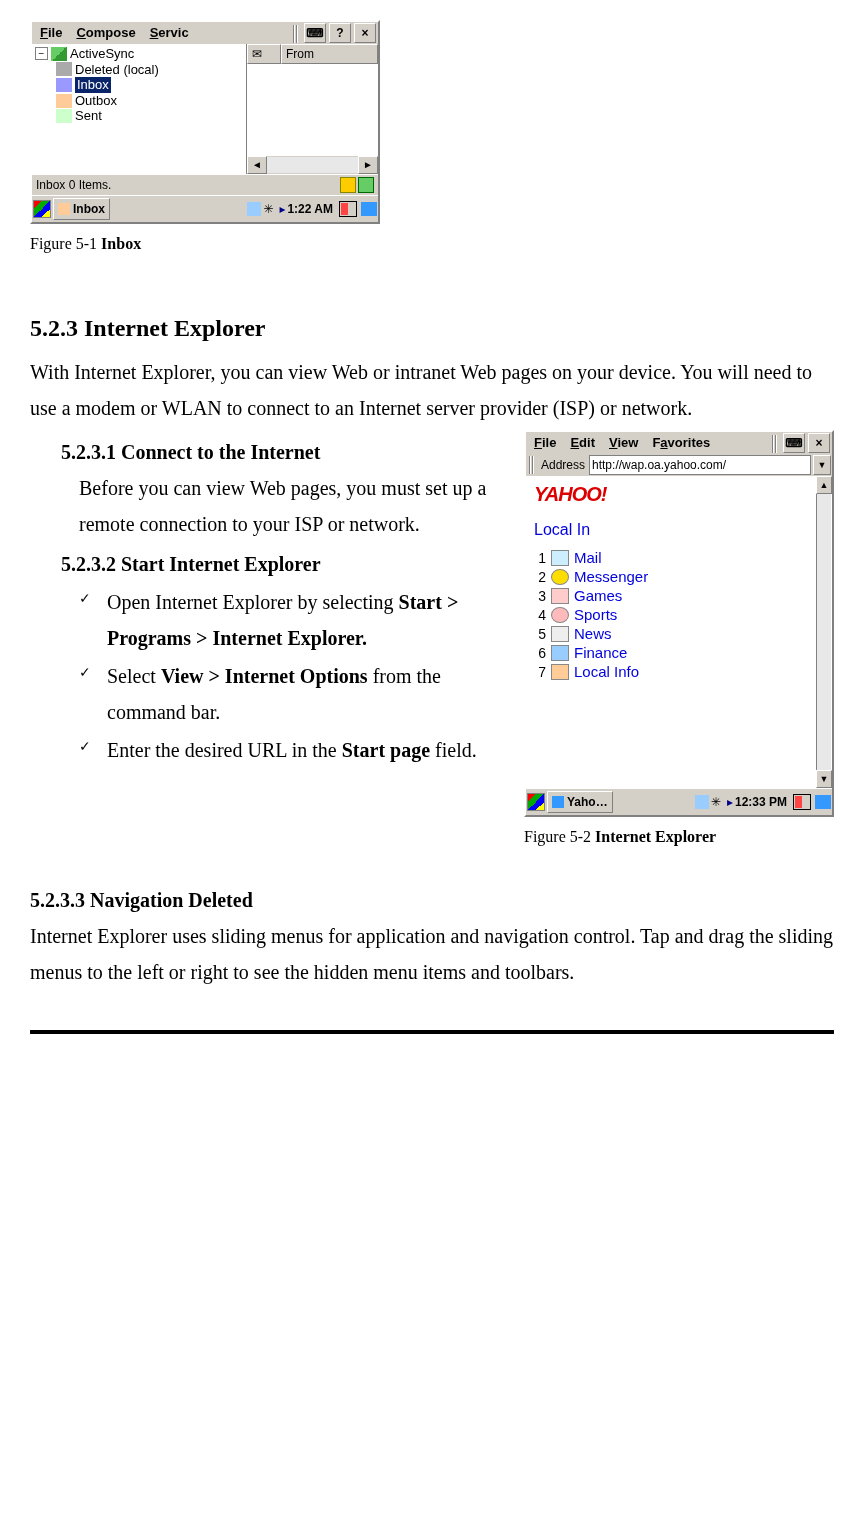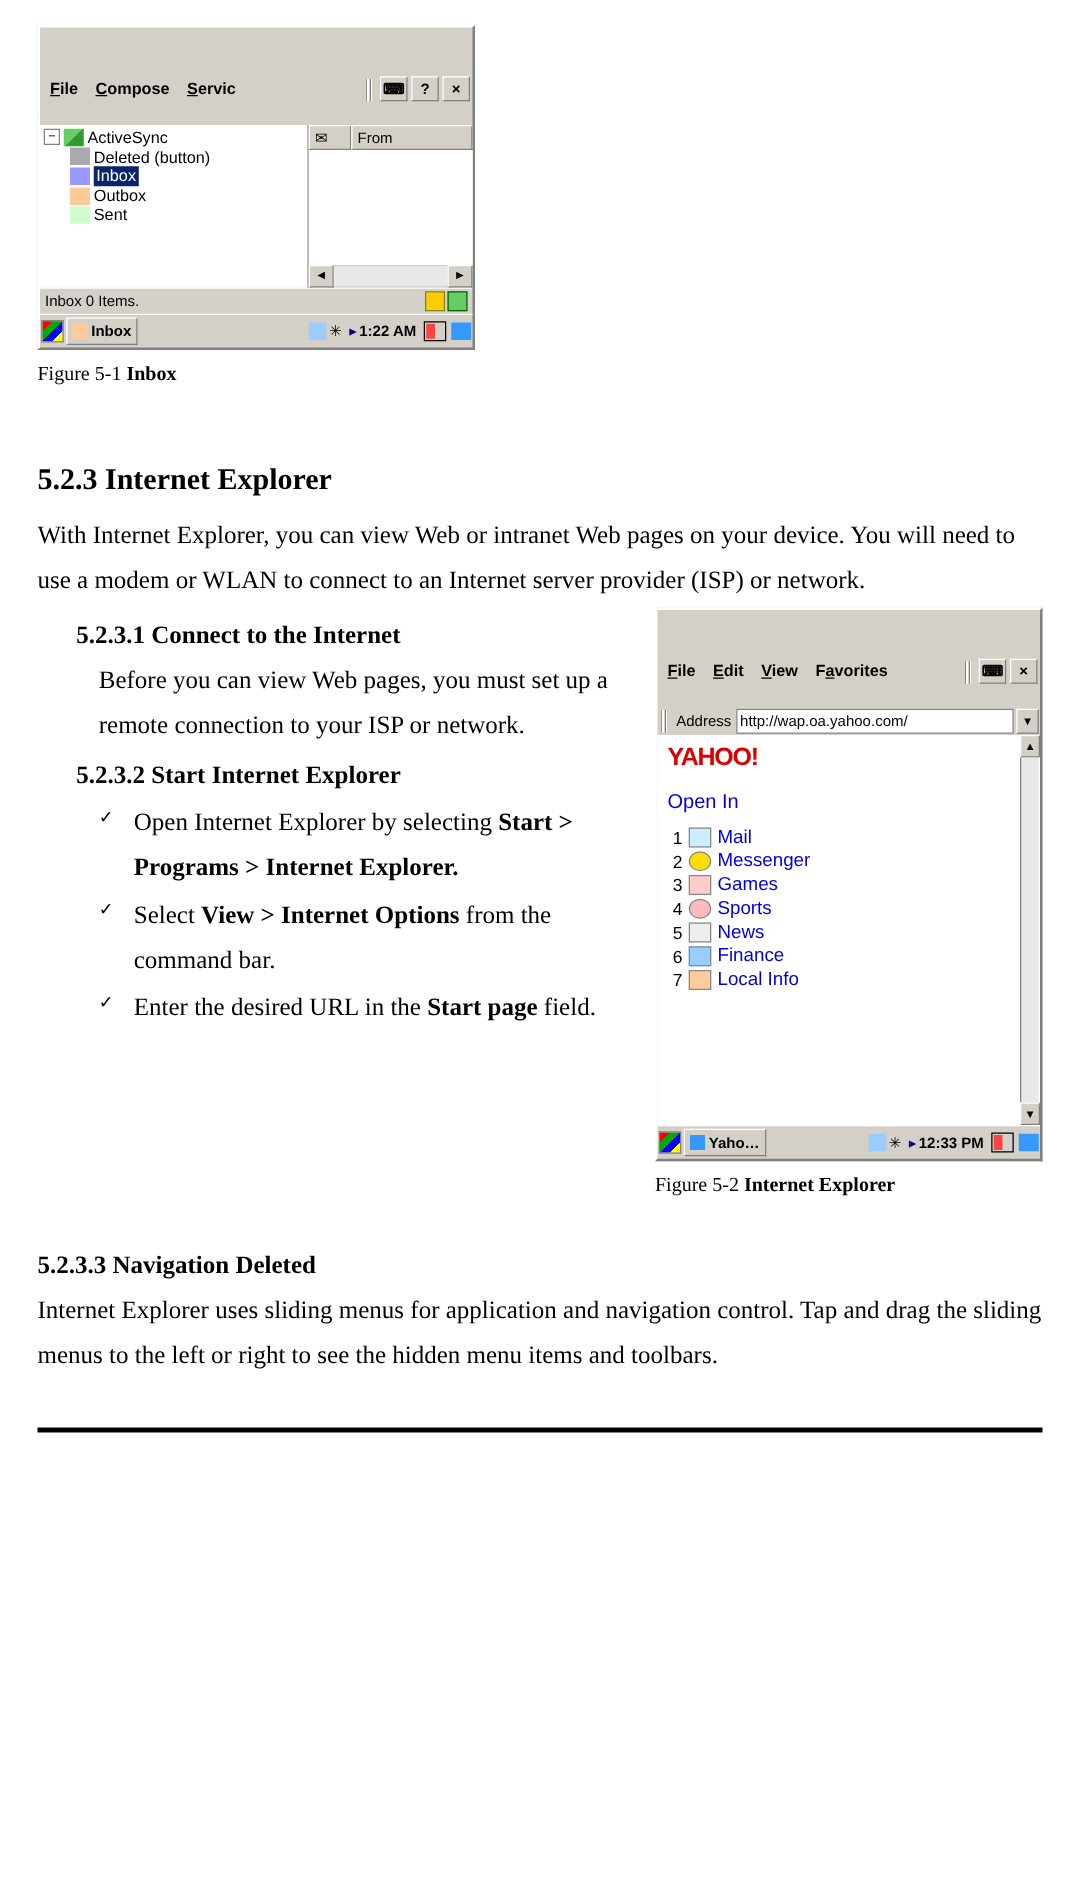--- a/index.html
+++ b/index.html
@@ -20,23 +20,22 @@
     background: #d4d0c8;
     border: 2px solid #808080;
     border-top-color: #fff; border-left-color: #fff;
     width: 346px;
     font-size: 13px;
     line-height: 1.2;
   }
   .menubar {
     display: flex;
     align-items: flex-end;
-    padding: 19px 2px;
+    padding: 1px 2px;
     gap: 2px;
-    margin-top: 20px;
   }
   .menubar .mitem {
     padding: 2px 6px;
   }
   .menubar .mitem u { text-decoration: underline; }
   .menubar .sep { flex: 1; }
   .sqbtn {
     width: 20px; height: 18px;
     border: 1px solid #808080;
     border-top-color: #fff; border-left-color: #fff;
@@ -99,21 +98,21 @@
     border-top-color:#fff;border-left-color:#fff;
     width:306px;
     font-size:13px;
     line-height:1.2;
   }
   .addrbar { display:flex;align-items:center;padding:1px;gap:2px; }
   .addrbar .lbl { padding:0 2px;font-size:12px; }
   .addrbar input { flex:1;height:18px;border:1px solid #808080;background:#fff;font-family:inherit;font-size:12px;padding:0 2px; }
   .addrbar .dd { width:16px;height:18px;border:1px solid #808080;border-top-color:#fff;border-left-color:#fff;display:inline-flex;align-items:center;justify-content:center;font-size:9px; }
   .ie-body { background:#fff;height:300px;padding:6px 8px;position:relative;overflow:hidden; }
-  .yahoo-logo { color:#d00;font-weight:bold;font-size:20px;letter-spacing:-1px; }
+  .yahoo-logo { color:#d00;font-weight:bold;font-style:italic;font-size:20px;letter-spacing:-1px; }
   .signin { color:#00d;font-family:Arial;font-size:16px;margin:14px 0 10px 0; }
   .ylist { list-style:none;padding:0;margin:0; }
   .ylist li { display:flex;align-items:center;gap:5px;margin:1px 0; }
   .ylist .num { width:12px;text-align:right;font-size:14px; }
   .ylist .yicon { width:16px;height:14px;display:inline-block;border:1px solid #888; }
   .ylist .ylink { color:#00d;font-size:15px; }
   .vscroll { position:absolute;right:0;top:0;bottom:0;width:16px;background:#d4d0c8;display:flex;flex-direction:column; }
   .vscroll .va { height:16px;border:1px solid #808080;border-top-color:#fff;border-left-color:#fff;display:flex;align-items:center;justify-content:center;font-size:9px; }
   .vscroll .vtrack { flex:1;background:#e8e8e8;border-left:1px solid #808080;border-right:1px solid #fff; }
 
@@ -138,21 +137,21 @@
     </div>
     <div class="inbox-body">
       <div class="tree">
         <div class="tree-row">
           <span class="expander">−</span>
           <span class="ticon" style="background:linear-gradient(135deg,#6c6 0 50%,#393 50% 100%);"></span>
           <span>ActiveSync</span>
         </div>
         <div class="tree-row child">
           <span class="ticon" style="background:#aaa;"></span>
-          <span>Deleted (button)</span>
+          <span>Deleted (local)</span>
         </div>
         <div class="tree-row child">
           <span class="ticon" style="background:#99f;"></span>
           <span class="sel">Inbox</span>
         </div>
         <div class="tree-row child">
           <span class="ticon" style="background:#fc9;"></span>
           <span>Outbox</span>
         </div>
         <div class="tree-row child">
@@ -230,21 +229,21 @@
           <span class="sqbtn">×</span>
         </div>
         <div class="addrbar">
           <span class="grip"></span>
           <span class="lbl">Address</span>
           <input type="text" value="http://wap.oa.yahoo.com/" style="">
           <span class="dd">▼</span>
         </div>
         <div class="ie-body">
           <div class="yahoo-logo">YAHOO!</div>
-          <div class="signin">Open In</div>
+          <div class="signin">Local In</div>
           <ul class="ylist">
             <li>
                 <span class="num">1</span>
                 <span class="yicon" style="background:#cef;"></span>
                 <span class="ylink">Mail</span>
               </li>
             <li>
                 <span class="num">2</span>
                 <span class="yicon" style="background:#fd0;border-radius:50%;"></span>
                 <span class="ylink">Messenger</span>

